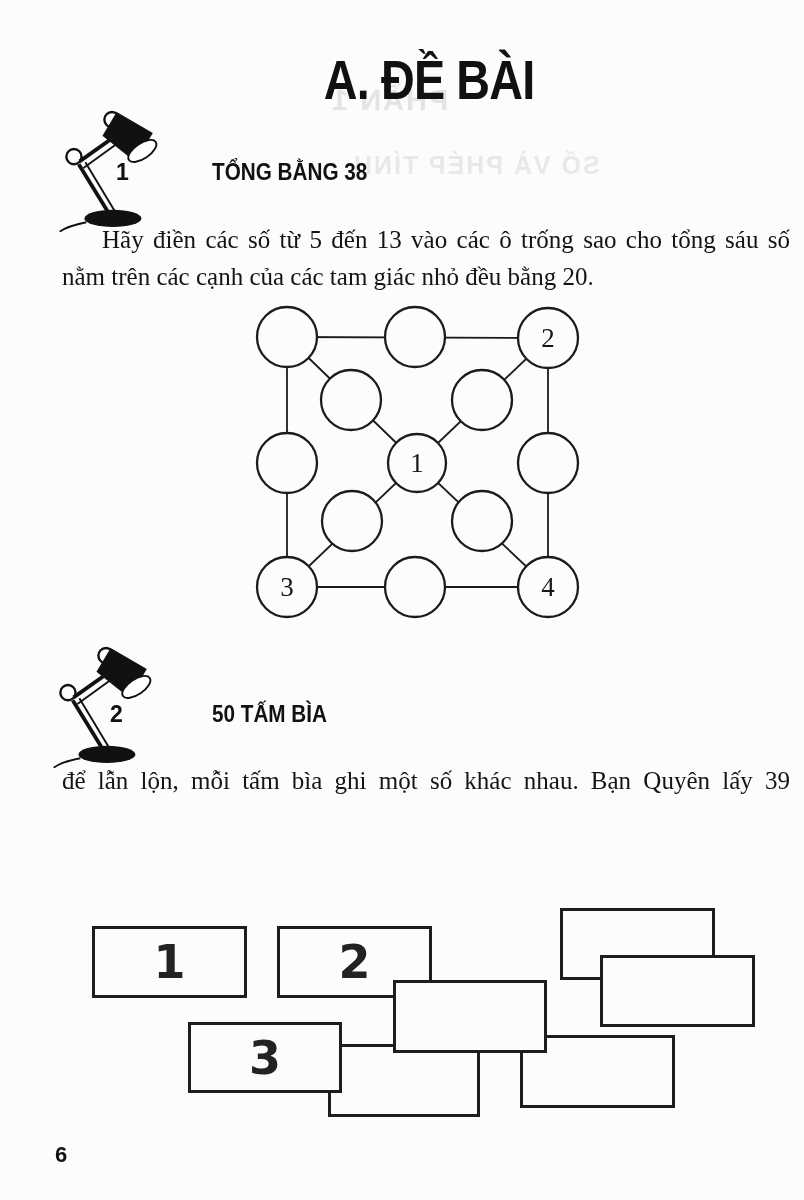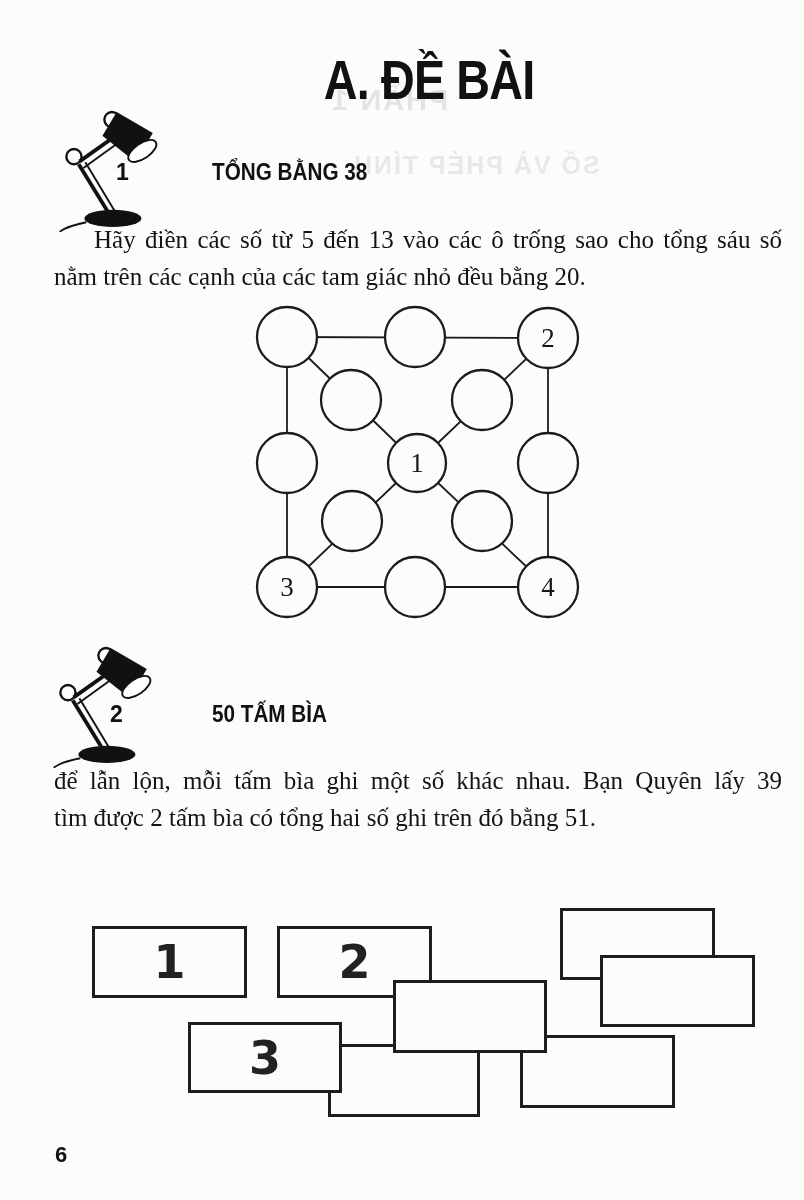--- a/index.html
+++ b/index.html
@@ -35,21 +35,21 @@
   .prob-num-2 { left:110px; top:701px; }
   .prob-heading {
     position:absolute; margin:0; font-family:"Liberation Sans", sans-serif;
     font-size:23px; font-weight:700; color:#111; white-space:nowrap;
     transform:scaleX(.9); transform-origin:left center;
   }
   .prob-heading-1 { left:212px; top:159px; }
   .prob-heading-2 { left:212px; top:701px; }
   
   .body-text {
-    position:absolute; left:54px; width:728px;
+    position:absolute; left:62px; width:728px;
     font-size:25px; line-height:37px; color:#141414;
   }
   .body-1 { top:221px; }
   .body-2 { top:762px; }
   .line { text-align:justify; text-align-last:justify; }
   .line.first { text-indent:40px; }
   .line.last  { text-align-last:left; }
   
   .diagram { position:absolute; left:230px; top:290px; }
   .diagram line   { stroke:#1b1b1b; stroke-width:1.8; }
@@ -154,21 +154,20 @@
     <line x1="31" y1="64" x2="75" y2="32" stroke="#111" stroke-width="2"></line>
     <circle cx="61" cy="13" r="8" fill="none" stroke="#111" stroke-width="2.5"></circle>
     <path d="M66 5 L104 27 L86 58 L51 30 Z" fill="#111"></path>
     <ellipse cx="93" cy="46" rx="17" ry="8" fill="#fff" stroke="#111" stroke-width="2" transform="rotate(-34 93 46)"></ellipse>
   </svg>
   <div class="prob-num prob-num-2">2</div>
   <h2 class="prob-heading prob-heading-2">50 TẤM BÌA</h2>
 
   <div class="body-text body-2">
     <div class="line">để lẫn lộn, mỗi tấm bìa ghi một số khác nhau. Bạn Quyên lấy 39</div>
-    <div class="line last">tìm được 2 tấm bìa có tổng hai số ghi trên đó bằng 51.</div>
   </div>
 
   <div class="card card-tr"></div>
   <div class="card card-r"></div>
   <div class="card card-1">
     <span class="card-num">1</span>
   </div>
   <div class="card card-2">
     <span class="card-num">2</span>
   </div>

